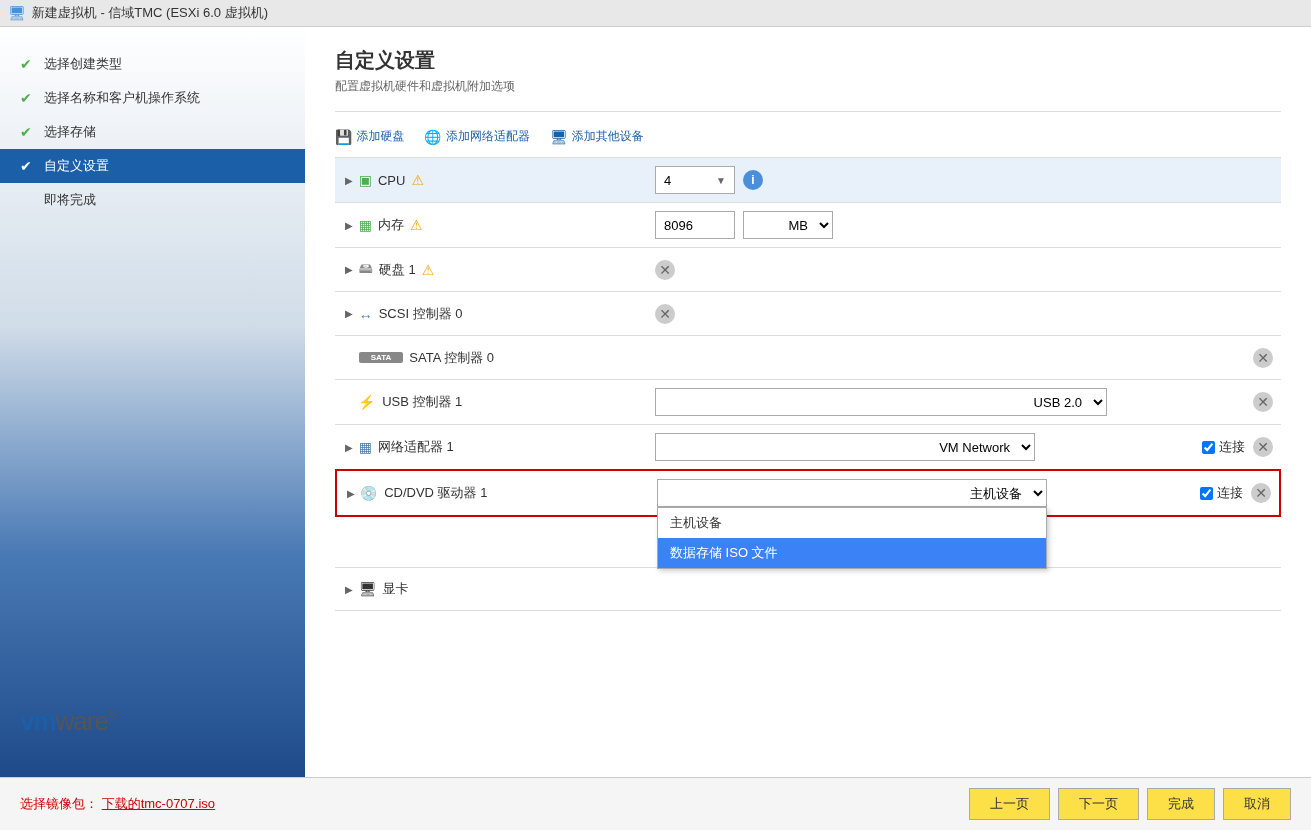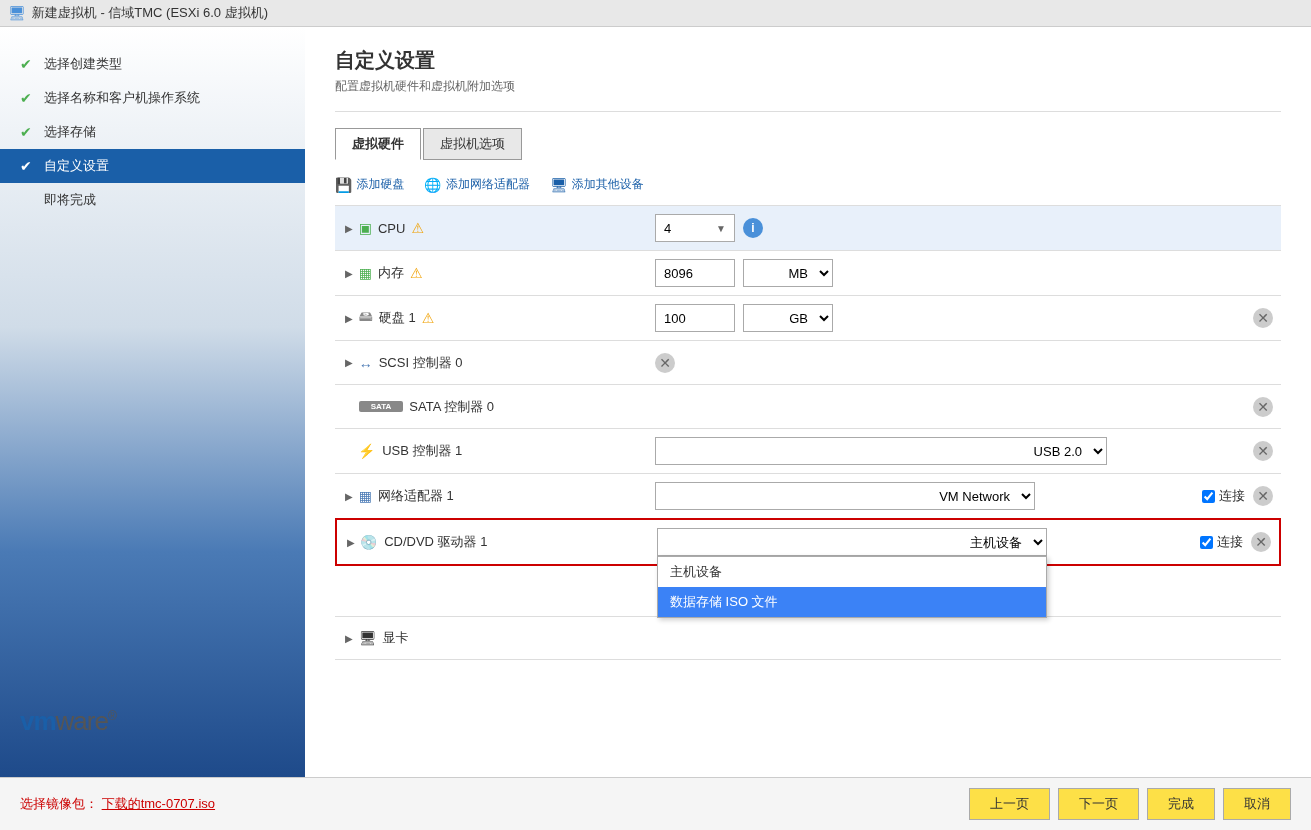--- a/index.html
+++ b/index.html
@@ -357,24 +357,20 @@
         <span class="vm">vm</span><span>ware</span><span class="vm-logo-reg">®</span>
       </div>
     </div>
   </div>
 
   <div class="content">
     <h1>自定义设置</h1>
     <p class="subtitle">配置虚拟机硬件和虚拟机附加选项</p>
     <hr class="divider">
 
-    <div class="tabs">
-      <button class="tab-btn active">虚拟硬件</button>
-      <button class="tab-btn">虚拟机选项</button>
-    </div>
 
     <div class="toolbar">
       <div class="toolbar-btn">
         <span class="toolbar-icon">💾</span>
         <span>添加硬盘</span>
       </div>
       <div class="toolbar-btn">
         <span class="toolbar-icon">🌐</span>
         <span>添加网络适配器</span>
       </div>
@@ -415,27 +411,20 @@
         </select>
       </div>
     </div>
 
     <div class="settings-row">
       <div class="row-label">
         <span class="expand-arrow">▶</span>
         <span style="color:#888;font-size:14px;">🖴</span>
         <span>硬盘 1</span>
         <span class="warn-icon">⚠</span>
-      </div>
-      <div class="row-controls">
-        <input class="input-field input-num" type="text" value="100" style="">
-        <select class="select-field select-small">
-          <option>GB</option>
-          <option>MB</option>
-        </select>
       </div>
       <div class="row-end">
         <button class="remove-btn">✕</button>
       </div>
     </div>
 
     <div class="settings-row">
       <div class="row-label">
         <span class="expand-arrow">▶</span>
         <span style="color:#4a7ab5;font-size:14px;">↔</span>

